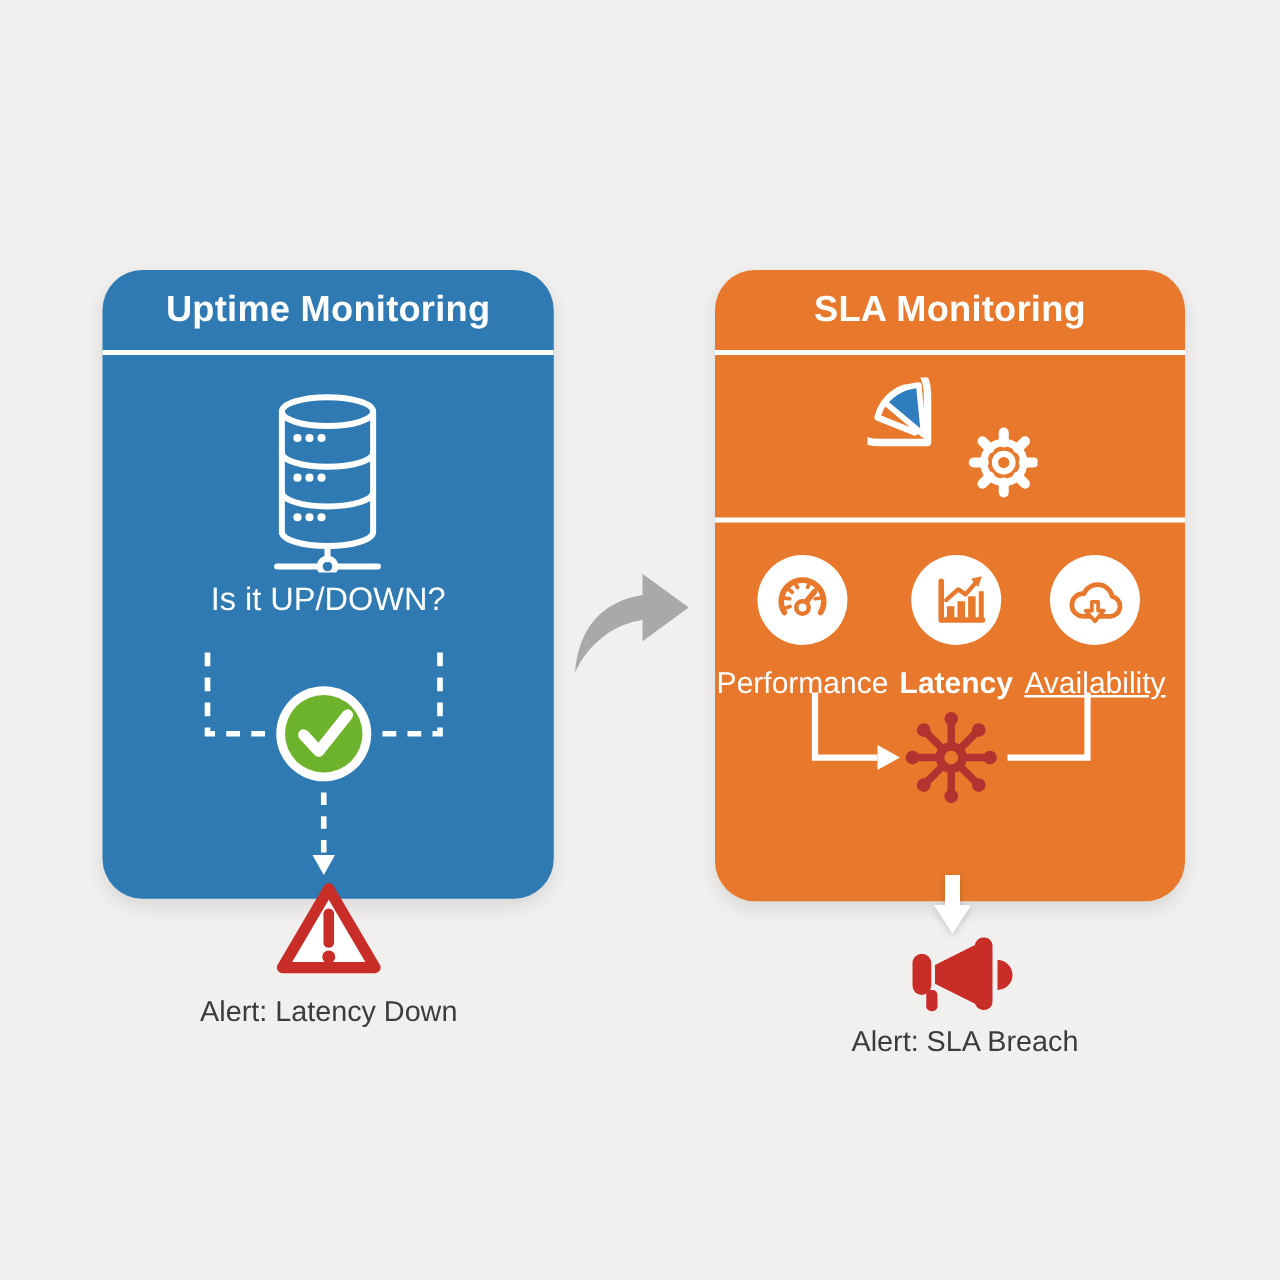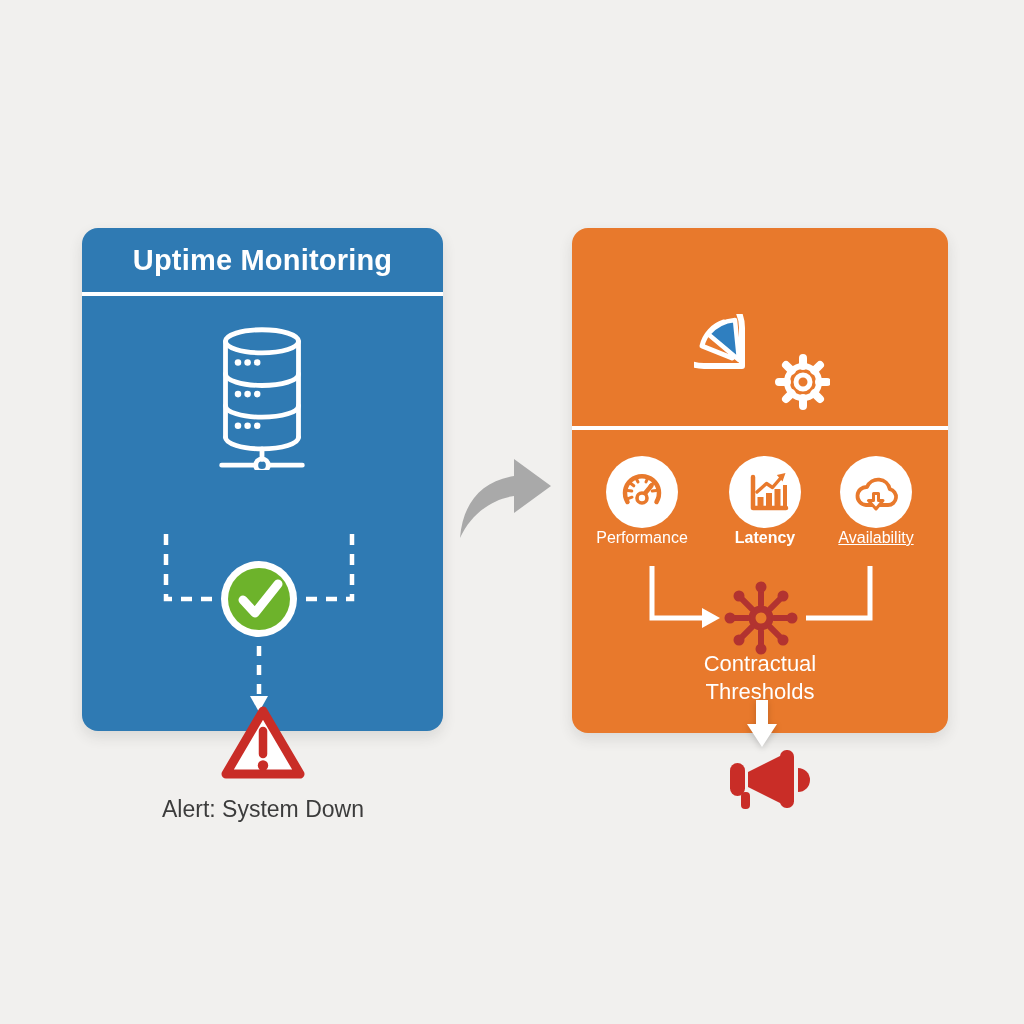--- a/index.html
+++ b/index.html
@@ -4,34 +4,34 @@
 <style>
   :root{
     --background:#f1f0ee; --blue:#2f7ab3; --orange:#e8792c; --green:#6db32b;
     --red:#c92d27; --dark-red:#b23330; --gray-arrow:#a9a9a9; --text-dark:#3c3c3c;
     --white:#ffffff; --blue-slice:#2f7fc0;
   }
   *{margin:0;padding:0;box-sizing:border-box;}
   body{background:#ddd;}
   .canvas{position:relative;width:1024px;height:1024px;background:var(--background);
     overflow:hidden;font-family:"Liberation Sans",sans-serif;}
-  .card{position:absolute;border-radius:16px;box-shadow:0 6px 14px rgba(50,50,50,.12);z-index:1;margin-top:12px;}
+  .card{position:absolute;border-radius:32px;box-shadow:0 6px 14px rgba(50,50,50,.12);z-index:1;}
   .card-left{left:82px;top:216px;width:361px;height:503px;background:var(--blue);}
   .card-right{left:572px;top:216px;width:376px;height:505px;background:var(--orange);}
   .card-header{position:absolute;left:0;top:0;right:0;height:68px;display:flex;
     align-items:center;justify-content:center;border-bottom:4px solid var(--white);}
   .card-title{color:var(--white);font-size:29px;font-weight:700;letter-spacing:.2px;}
   .divider{position:absolute;left:0;right:0;height:4px;background:var(--white);}
   .abs{position:absolute;}
   .question{position:absolute;left:0;right:0;top:248px;text-align:center;color:var(--white);
     font-size:26px;font-weight:500;}
   .metric-circle{position:absolute;top:228px;width:72px;height:72px;border-radius:50%;
     background:var(--white);display:flex;align-items:center;justify-content:center;}
-  .metric-label{position:absolute;top:301px;width:140px;text-align:center;color:var(--white);
-    font-size:16px;font-weight:400;}
+  .metric-label{position:absolute;top:317px;width:140px;text-align:center;color:var(--white);
+    font-size:24px;font-weight:400;}
   .threshold-label{position:absolute;left:108px;top:422px;width:160px;text-align:center;
     color:var(--white);font-size:22px;font-weight:500;line-height:28px;}
   .alert-label{position:absolute;width:300px;text-align:center;color:var(--text-dark);
     font-size:23px;font-weight:500;z-index:3;}
   .overlay{z-index:3;}
   svg{display:block;}
   .nf{fill:none;}
   .st-w{stroke:var(--white);} .st-o{stroke:var(--orange);} .st-r{stroke:var(--red);}
   .st-dr{stroke:var(--dark-red);}
   .fl-w{fill:var(--white);} .fl-o{fill:var(--orange);} .fl-r{fill:var(--red);}
@@ -66,20 +66,21 @@
           <circle cx="55" cy="40" r="3.4"></circle>
         <circle cx="35" cy="73" r="3.4"></circle>
           <circle cx="45" cy="73" r="3.4"></circle>
           <circle cx="55" cy="73" r="3.4"></circle>
         <circle cx="35" cy="106" r="3.4"></circle>
           <circle cx="45" cy="106" r="3.4"></circle>
           <circle cx="55" cy="106" r="3.4"></circle>
       </g>
     </svg>
 
+    <div class="question">Is it UP/DOWN?</div>
 
     <svg class="abs" style="left:58px;top:294px;" width="245" height="200" viewBox="0 0 245 200">
       <g class="nf st-w" stroke-width="4.5" stroke-dasharray="11 9">
         <path d="M26,12 V77 H76"></path>
         <path d="M212,12 V77 H166"></path>
       </g>
       <circle cx="119" cy="77" r="38" class="fl-w"></circle>
       <circle cx="119" cy="77" r="31" class="fl-g"></circle>
       <path d="M103,78 L115,91 L138,62" class="nf st-w rnd" stroke-width="9"></path>
       <g>
@@ -87,27 +88,30 @@
         <polygon points="110,174 128,174 119,190" class="fl-w"></polygon>
       </g>
     </svg>
   </div>
 
   <svg class="abs overlay" style="left:218px;top:702px;" width="90" height="82" viewBox="0 0 90 82">
     <path d="M45,9 L82,72 L8,72 Z" class="fl-w st-r" stroke-width="9" stroke-linejoin="round"></path>
     <line x1="45" y1="29" x2="45" y2="52" class="st-r rnd" stroke-width="8.5"></line>
     <circle cx="45" cy="63.5" r="5.2" class="fl-r"></circle>
   </svg>
-  <div class="alert-label" style="left:113px;top:796px;">Alert: System Down</div>
+  <div class="alert-label" style="left:113px;top:796px;">Alert: Latency Down</div>
 
   <svg class="abs" style="left:452px;top:442px;" width="104" height="98" viewBox="0 0 104 98">
     <path d="M8,96 C11,60 30,39 62,34 L62,17 L99,44 L62,71 L62,54 C40,57 19,72 8,96 Z" class="fl-gray"></path>
   </svg>
 
   <div class="card card-right">
+    <div class="card-header">
+      <div class="card-title">SLA Monitoring</div>
+    </div>
     <div class="divider" style="top:198px;"></div>
 
     <svg class="abs" style="left:122px;top:86px;" width="136" height="100" viewBox="0 0 136 100">
       <path d="M10,52 A38,38 0 1 1 48,14 L48,52 Z" class="nf st-w rnd" stroke-width="6"></path>
       <path d="M38,44 L8,32 A33,33 0 0 1 30,8 Z" class="nf st-w rnd" stroke-width="5"></path>
       <path d="M45,46 L41,6 A40,40 0 0 0 14,20 Z" class="fl-b st-w rnd" stroke-width="4.5"></path>
       <g class="nf st-w rnd">
         <g stroke-width="8">
           <path d="M125,68 H133 M120.3,79.3 L126,85 M109,84 V92 M97.7,79.3 L92,85 M93,68 H85 M97.7,56.7 L92,51 M109,52 V44 M120.3,56.7 L126,51"></path>
         </g>
@@ -167,30 +171,30 @@
           <circle cx="40" cy="71" r="5.5"></circle>
         <circle cx="9" cy="40" r="5.5"></circle>
           <circle cx="71" cy="40" r="5.5"></circle>
         <circle cx="18" cy="18" r="5.5"></circle>
           <circle cx="62" cy="18" r="5.5"></circle>
         <circle cx="18" cy="62" r="5.5"></circle>
           <circle cx="62" cy="62" r="5.5"></circle>
       </g>
     </svg>
 
-    <div class="threshold-label">Contractual Thresholds</div>
   </div>
 
   <svg class="abs overlay" style="left:746px;top:700px;filter:drop-shadow(0 2px 3px rgba(0,0,0,.18));" width="32" height="48" viewBox="0 0 32 48">
     <path d="M10,0 h12 v24 h9 L16,47 L1,24 h9 Z" class="fl-w"></path>
   </svg>
 
   <svg class="abs overlay" style="left:728px;top:748px;" width="84" height="62" viewBox="0 0 84 62">
     <g class="fl-r">
       <rect x="2" y="15" width="15" height="33" rx="7.5"></rect>
       <rect x="13" y="44" width="9" height="17" rx="4"></rect>
       <path d="M20,24 L54,7 V56 L20,39 Z"></path>
       <rect x="52" y="2" width="14" height="58" rx="6.5"></rect>
       <path d="M70,20 A12,12 0 0 1 70,44 Z"></path>
     </g>
   </svg>
+  <div class="alert-label" style="left:622px;top:820px;">Alert: SLA Breach</div>
 
 </div>
 
 </body></html>

